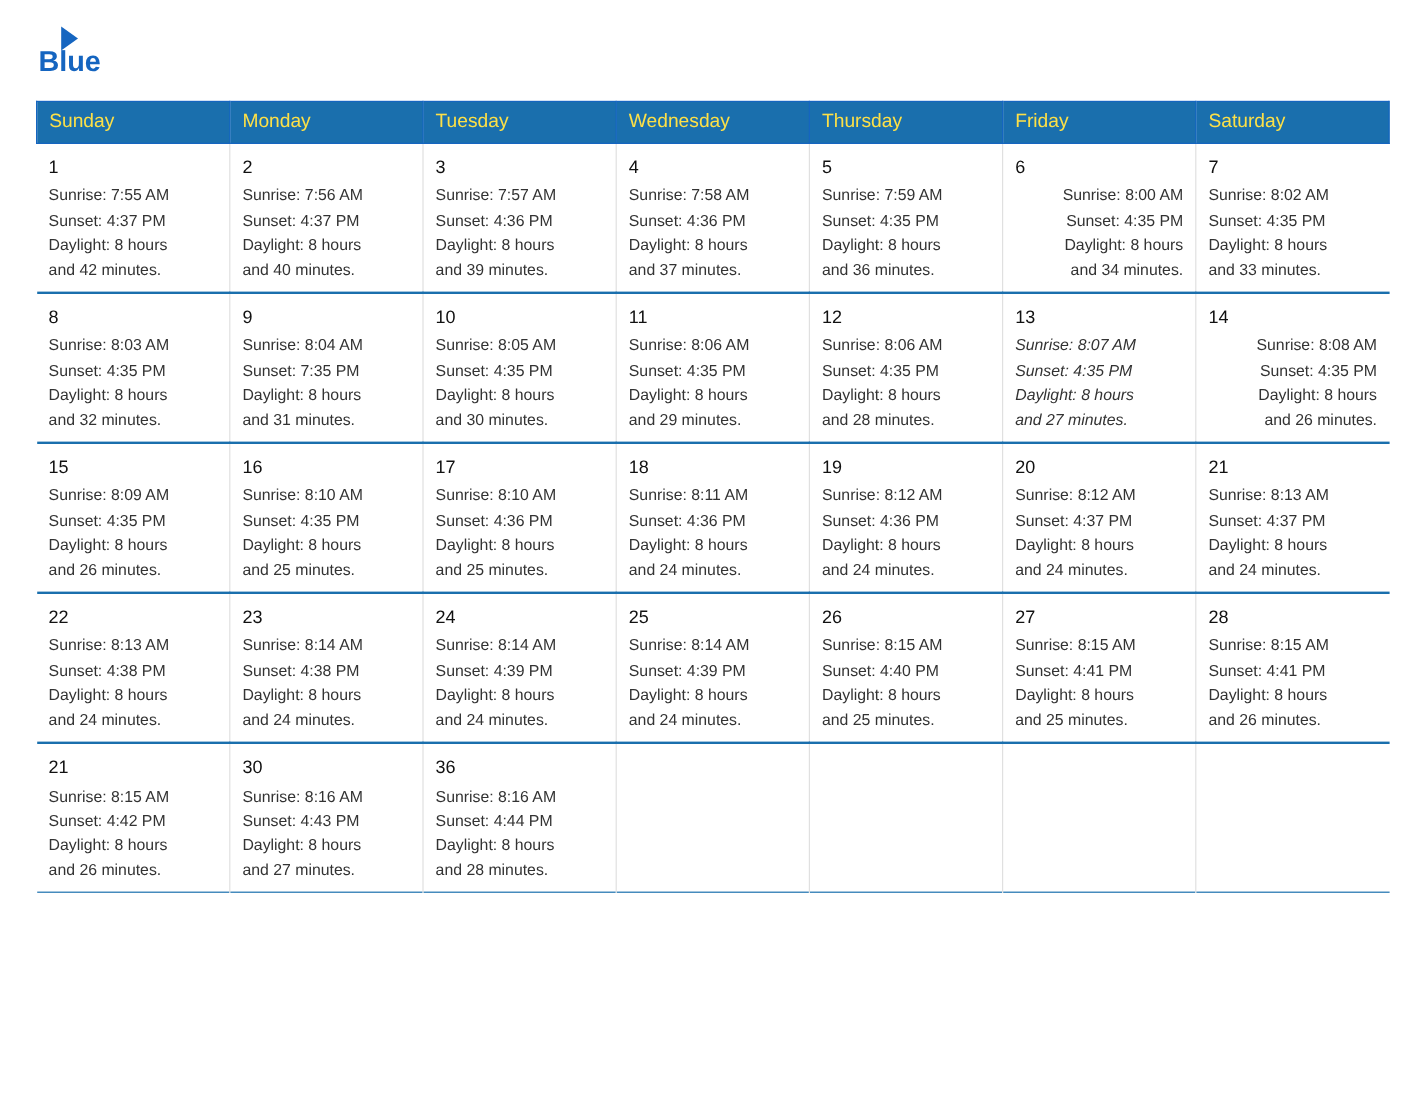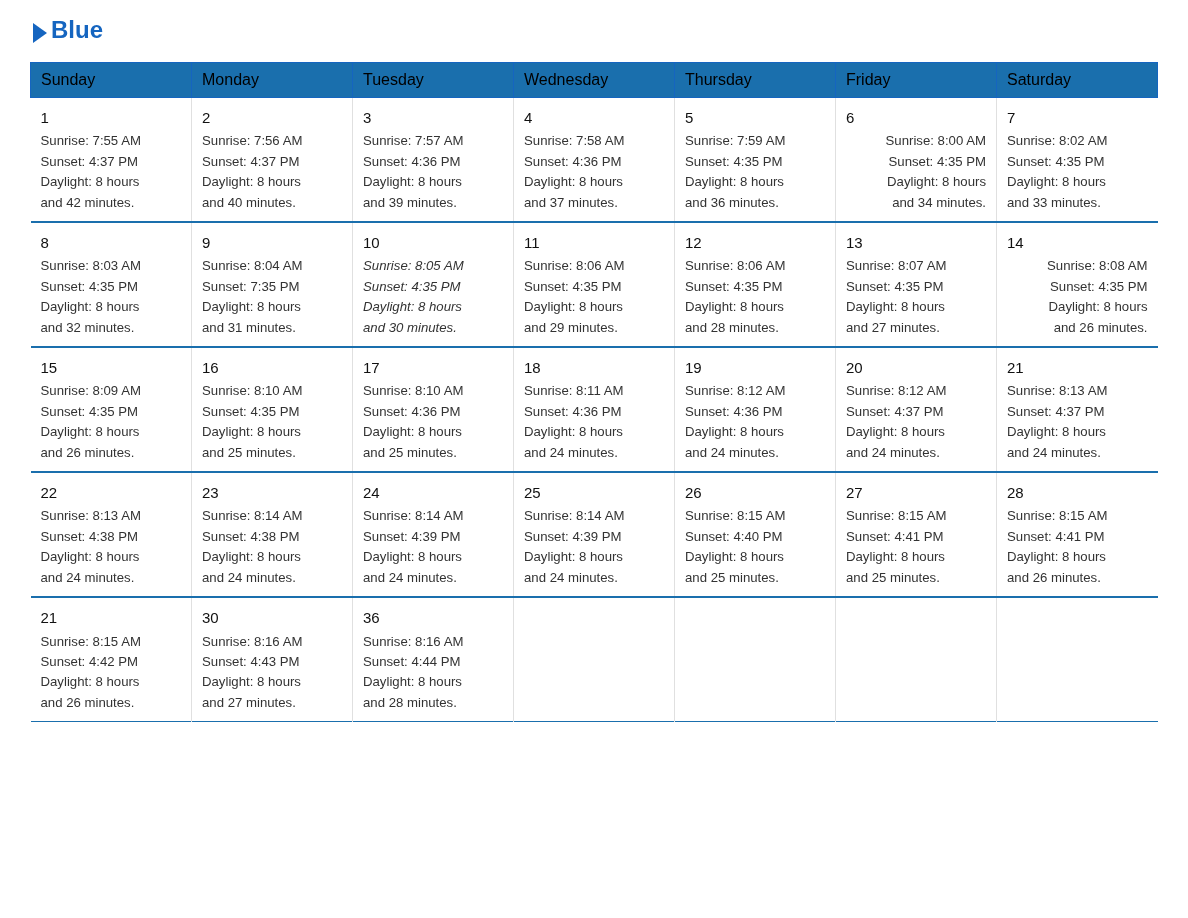--- a/index.html
+++ b/index.html
@@ -12,21 +12,21 @@
       padding: 20px 30px;
     }
     .header {
       display: flex;
       justify-content: space-between;
       align-items: flex-start;
       margin-bottom: 18px;
     }
     .logo {
       display: flex;
-      flex-direction: row;
+      flex-direction: column;
       align-items: center;
     }
     .logo-top {
       display: flex;
       align-items: center;
     }
     .logo-general {
       font-size: 26px;
       font-weight: bold;
       color: #222;
@@ -69,21 +69,21 @@
       font-weight: normal;
       margin-top: 4px;
     }
     table {
       width: 100%;
       border-collapse: collapse;
       table-layout: fixed;
     }
     thead th {
       background-color: #1a6fad;
-      color: #000000;
+      color: #fde047;
       text-align: left;
       padding: 8px 10px;
       font-size: 16px;
       font-weight: normal;
       border: 1px solid #1565c0;
     }
     tbody tr {
       border-bottom: 2px solid #1a6fad;
     }
     tbody td {
@@ -208,42 +208,42 @@
         </td>
         <td>
           <span class="day-number">9</span>
           <div class="day-info" style="white-space: pre-line;">Sunrise: 8:04 AM
 Sunset: 7:35 PM
 Daylight: 8 hours
 and 31 minutes.</div>
         </td>
         <td>
           <span class="day-number">10</span>
-          <div class="day-info" style="white-space: pre-line; font-style: italic;">Sunrise: 8:05 AM
+          <div class="day-info" style="white-space: pre-line;">Sunrise: 8:05 AM
 Sunset: 4:35 PM
 Daylight: 8 hours
 and 30 minutes.</div>
         </td>
         <td>
           <span class="day-number">11</span>
           <div class="day-info" style="white-space: pre-line;">Sunrise: 8:06 AM
 Sunset: 4:35 PM
 Daylight: 8 hours
 and 29 minutes.</div>
         </td>
         <td>
           <span class="day-number">12</span>
           <div class="day-info" style="white-space: pre-line;">Sunrise: 8:06 AM
 Sunset: 4:35 PM
 Daylight: 8 hours
 and 28 minutes.</div>
         </td>
         <td>
           <span class="day-number">13</span>
-          <div class="day-info" style="white-space: pre-line;">Sunrise: 8:07 AM
+          <div class="day-info" style="white-space: pre-line; font-style: italic;">Sunrise: 8:07 AM
 Sunset: 4:35 PM
 Daylight: 8 hours
 and 27 minutes.</div>
         </td>
         <td>
           <span class="day-number">14</span>
           <div class="day-info" style="white-space: pre-line; text-align: right;">Sunrise: 8:08 AM
 Sunset: 4:35 PM
 Daylight: 8 hours
 and 26 minutes.</div>

